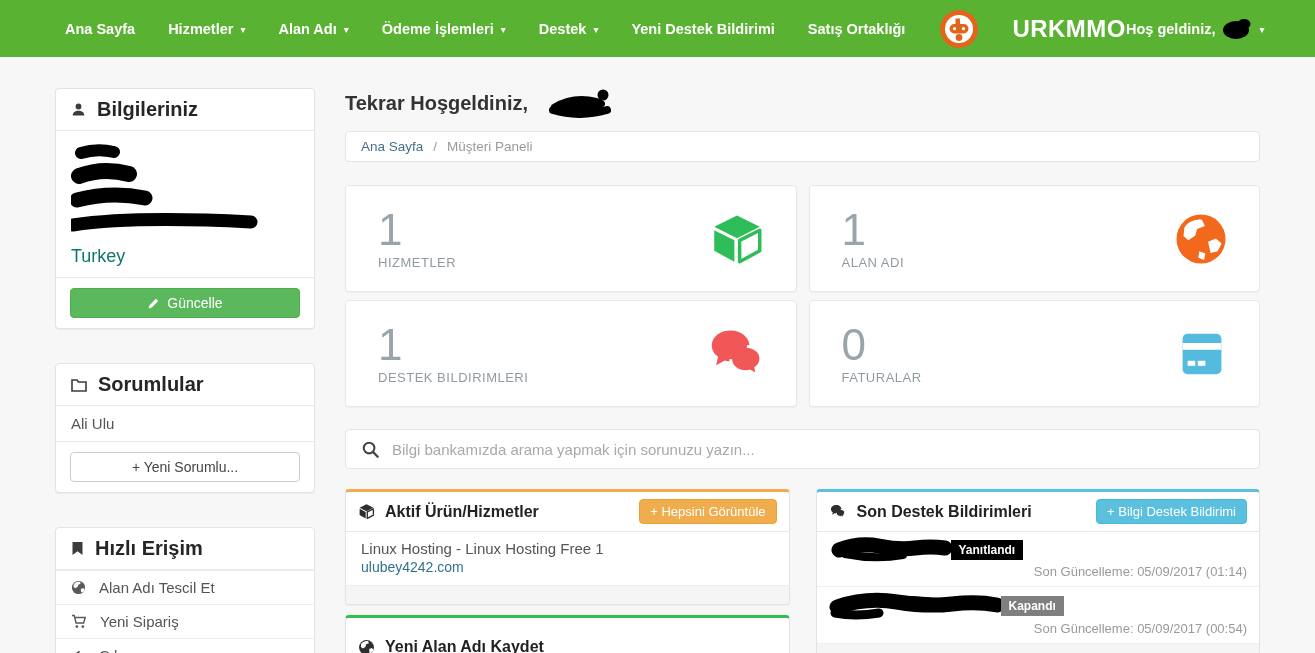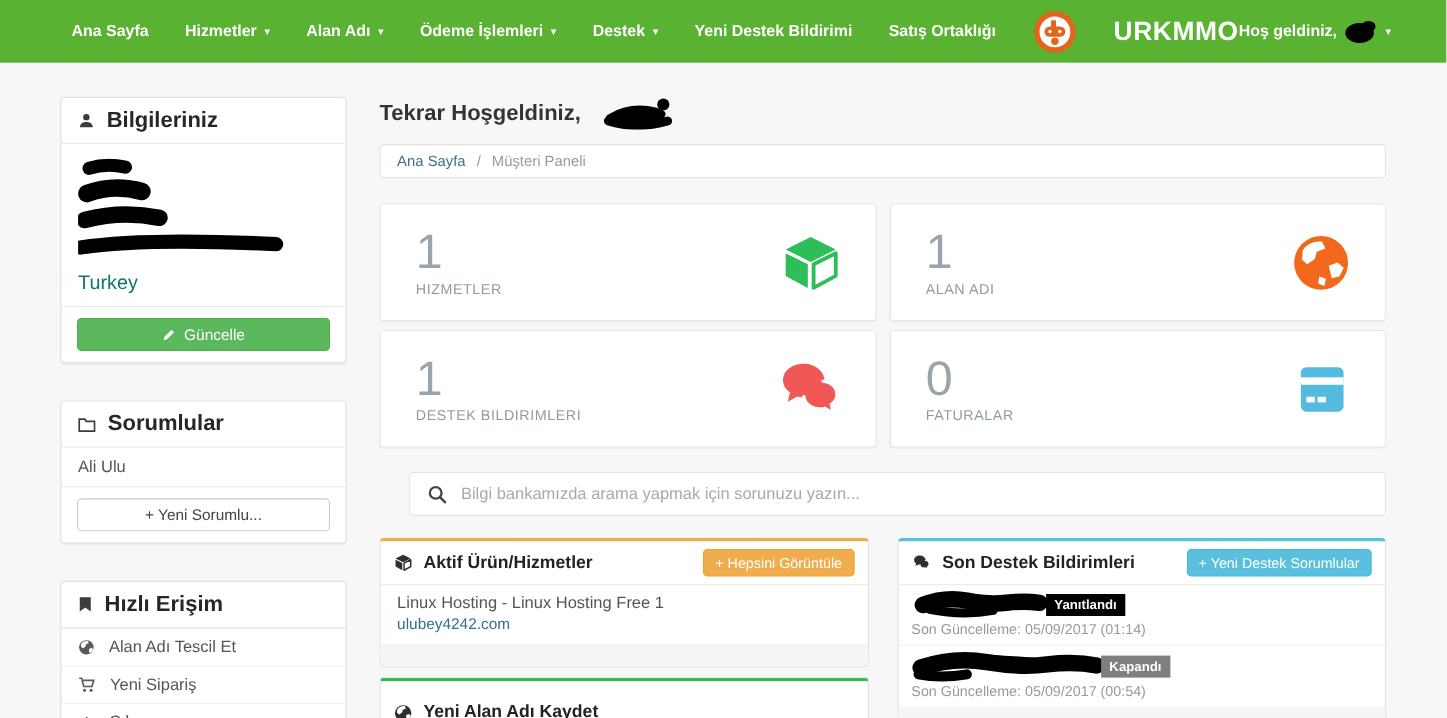--- a/index.html
+++ b/index.html
@@ -76,21 +76,21 @@
     box-shadow:0 1px 1px rgba(0,0,0,.04); height:107px;
     display:flex; align-items:center; justify-content:space-between;
     padding:0 30px 0 32px; cursor:pointer;
   }
   .stat-num { font-size:44px; color:#9aa5ab; line-height:1.05; font-weight:400; }
   .stat-lbl { font-size:13px; color:#909ba1; letter-spacing:.5px; margin-top:2px; }
 
   .searchbar {
     background:#fff; border:1px solid #e3e3e3; border-radius:4px;
     height:40px; display:flex; align-items:center; gap:13px;
-    padding:0 16px; margin-bottom:20px;margin-left:27px;
+    padding:0 16px; margin-bottom:20px;
   }
   .searchbar input { border:none; outline:none; flex:1; font-size:15px; color:#555;
                      font-family:inherit; background:transparent; }
   .searchbar input::placeholder { color:#a9a9a9; }
 
   .panels-area { display:flex; gap:26px; align-items:flex-start; }
   .pcol { flex:1; min-width:0; }
   .panel-main { background:#fff; border:1px solid #e3e3e3; border-radius:4px;
                 box-shadow:0 1px 1px rgba(0,0,0,.04); }
   .accent-warning { border-top:3px solid #f0ad4e; }
@@ -102,21 +102,21 @@
               display:flex; align-items:center; gap:10px; }
   .btn-sm { border-radius:4px; font-size:13px; padding:4px 10px; color:#fff;
             cursor:pointer; font-family:inherit; white-space:nowrap; }
   .btn-warning { background:#f0ad4e; border:1px solid #eea236; }
   .btn-info { background:#5bc0de; border:1px solid #46b8da; }
   .pm-row { padding:8px 15px 9px; border-bottom:1px solid #eee; }
   .product-name { color:#555; font-size:15px; }
   .product-domain { color:#31708f; font-size:14px; margin-top:2px; display:inline-block;
                     text-decoration:none; cursor:pointer; }
   .pm-strip { background:#f5f5f5; height:18px; border-radius:0 0 4px 4px; }
-  .ticket { padding:5px 12px 7px; border-bottom:1px solid #eee; }
+  .ticket { padding:5px 12px 7px; border-bottom:1px solid #eee;text-align:right; }
   .ticket-line { display:flex; align-items:center; }
   .badge { color:#fff; font-size:12px; font-weight:700; padding:3px 8px; margin-left:-6px; }
   .badge-answered { background:#000; }
   .badge-closed { background:#7f7f7f; }
   .ticket-updated { color:#9a9a9a; font-size:13px; margin-top:1px; }
 
   .domain-panel { margin-top:10px; height:90px; position:relative; overflow:hidden; }
   .domain-panel .pm-h { border-bottom:none; padding-top:20px; }
 
   .scribble { display:inline-flex; }
@@ -383,21 +383,21 @@
         <section class="panel-main accent-info">
           <div class="pm-h">
             <span class="pm-title">
               <svg width="18" height="15" viewBox="0 0 64 60">
                 <path d="M25 4C13 4 4 11 4 20.5c0 5 2.6 9.4 7 12.4l-2.2 9.6 9.6-5.4c2.1.6 4.3 1 6.6 1 12 0 21-7.2 21-16.6S37 4 25 4z" fill="#2e2e2e"></path>
                 <path d="M43 21.5c9 .6 15.5 6 15.5 13.4 0 4.2-2.1 8-5.6 10.5l1.7 8.3-8.4-4.7c-1.4.4-2.9.6-4.4.6-9.3 0-16.8-5.9-16.8-13.7" fill="#2e2e2e" stroke="#fff" stroke-width="4"></path>
               </svg>
               <span>Son Destek Bildirimleri</span>
             </span>
             <button class="btn-sm btn-info">
-              <span>+ Yeni Destek Sorumlular</span>
+              <span>+ Bilgi Destek Bildirimi</span>
             </button>
           </div>
 
           <div class="ticket">
             <div class="ticket-line">
               <span class="scribble">
                 <svg width="128" height="26" viewBox="0 0 128 26">
                   <path d="M10 13 q20 -8 40 -4 t36 2 t30 0" stroke="#000" stroke-width="15" fill="none" stroke-linecap="round"></path>
                   <path d="M16 17 q30 6 58 1" stroke="#000" stroke-width="8" fill="none" stroke-linecap="round"></path>
                 </svg>

